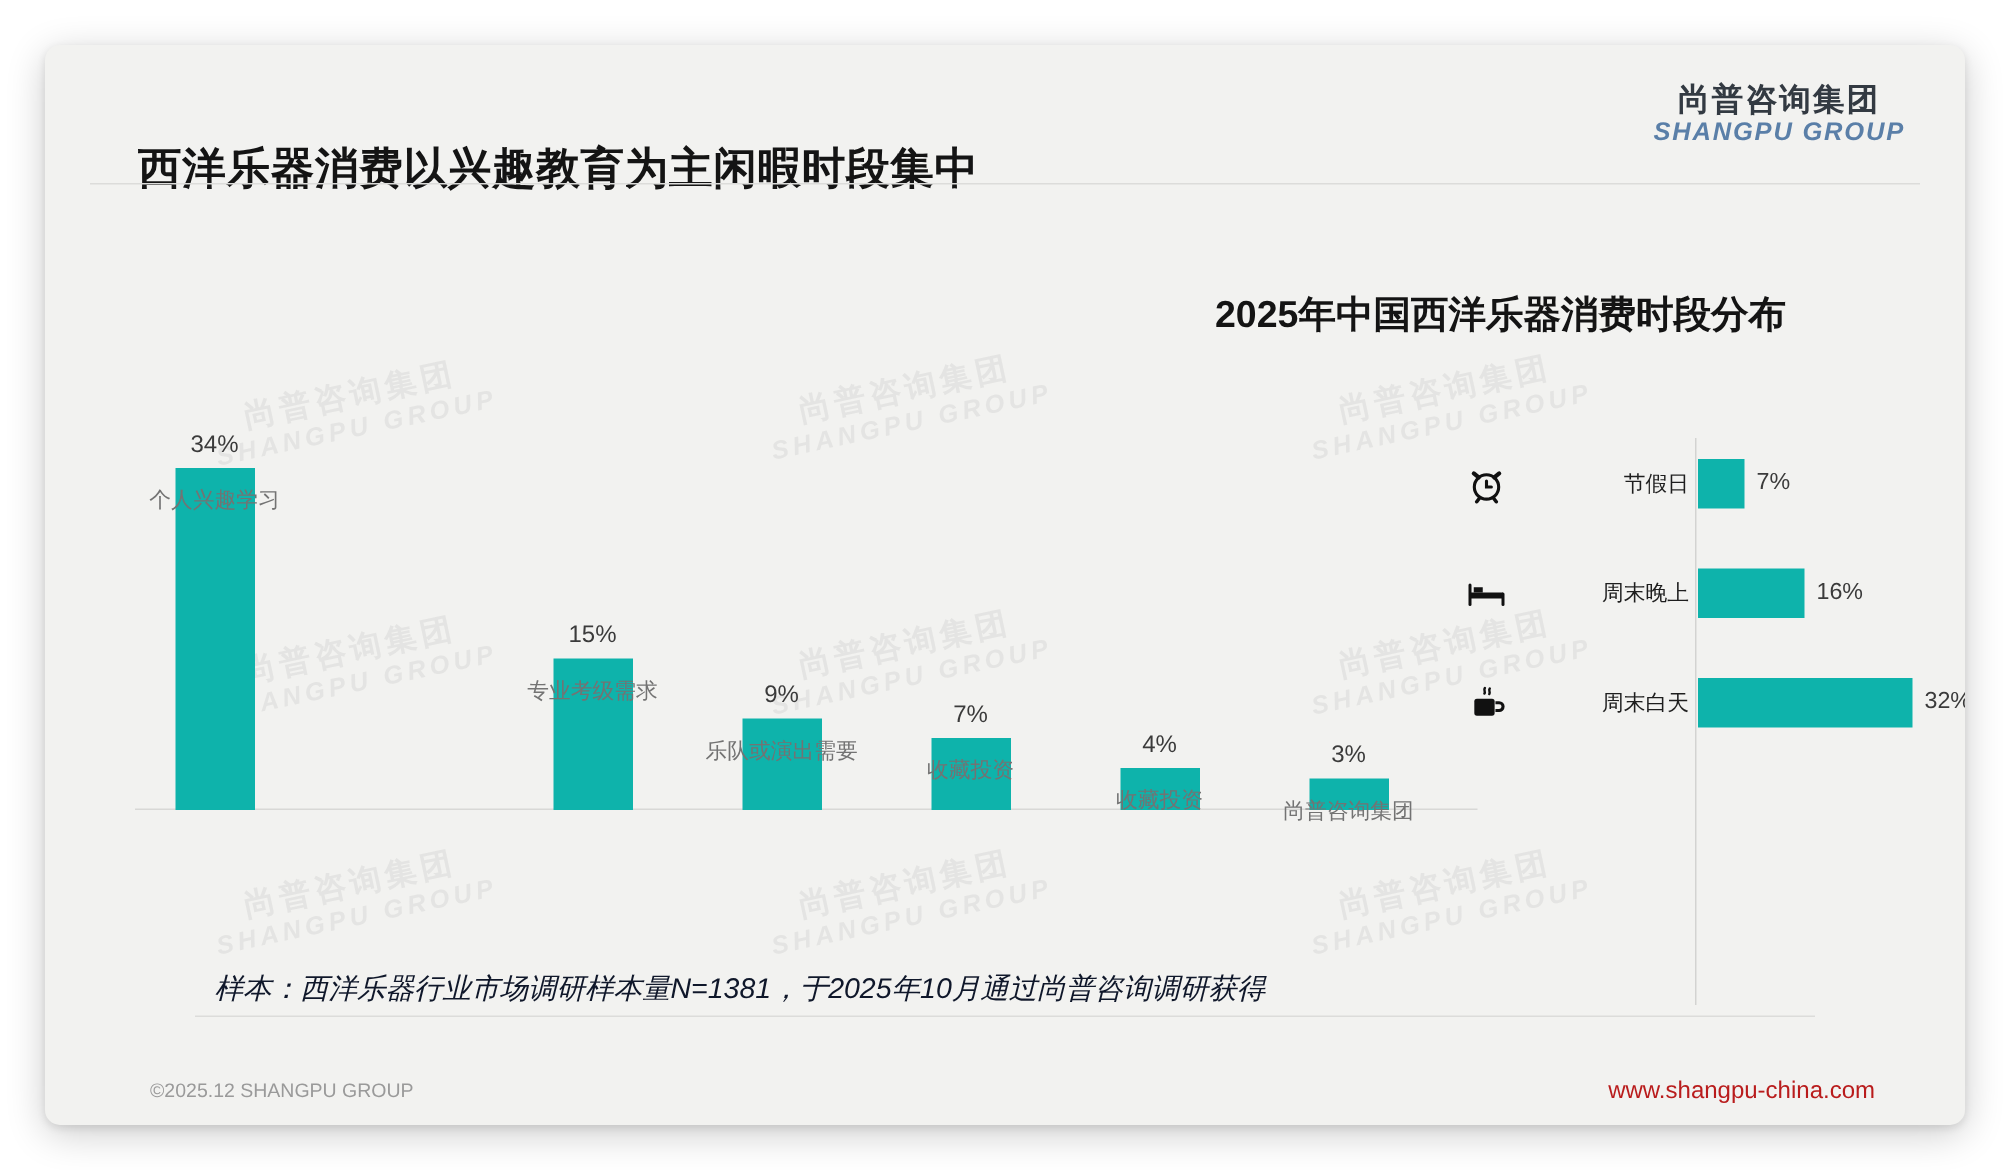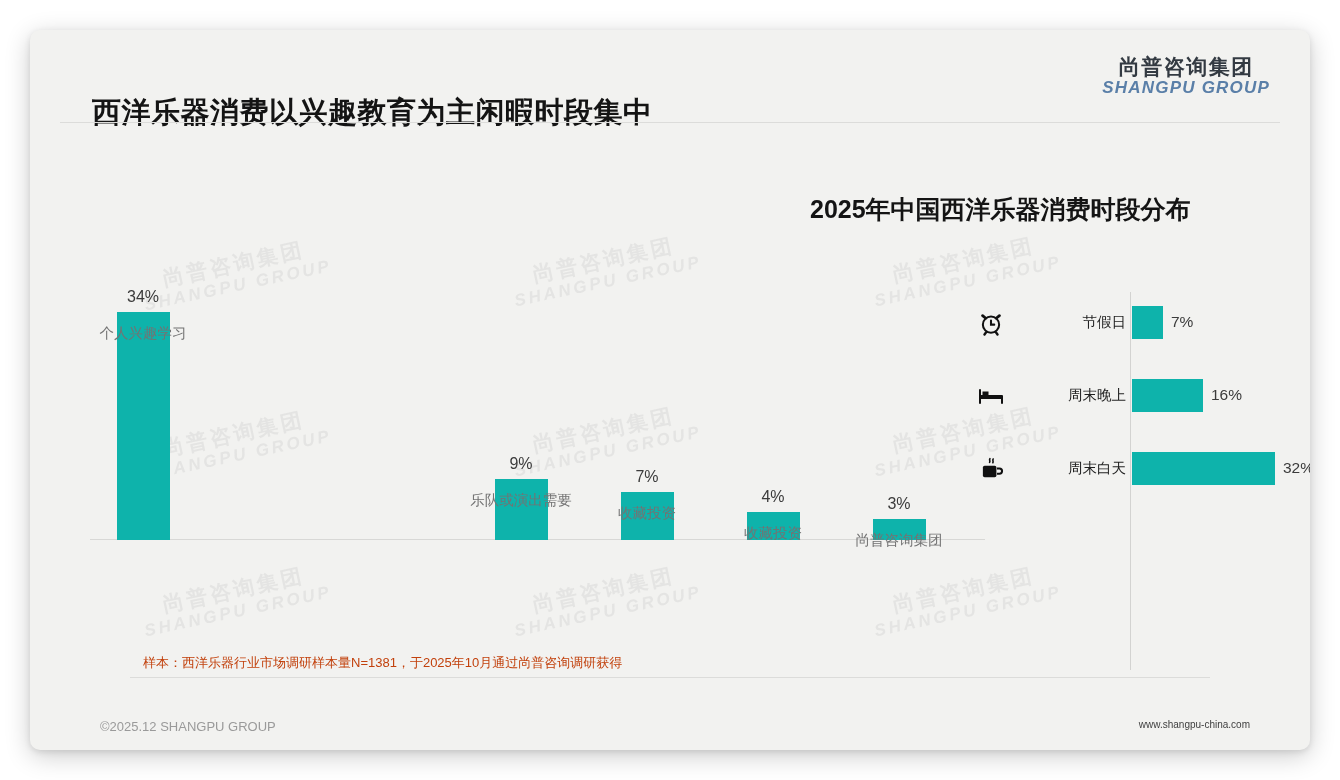--- a/index.html
+++ b/index.html
@@ -175,41 +175,42 @@
   
   #source-rule {
     position: absolute;
     left: 100px; bottom: 72px;
     width: 1080px; height: 1px;
     background: #dcdcda;
   }
   #source-note {
     position: absolute;
     left: 113px; bottom: 78px;
-    font-size: 13px;
-    color: #c2410c;
-    white-space: nowrap;
+    font-size: 19px;
+    color: #0f172a;
+    white-space: nowrap;
+    font-style: italic;
   }
   #footer-bar {
     position: absolute;
     left: 0; bottom: 0;
     width: 1280px; height: 44px;
   }
   #footer-copyright {
     position: absolute;
     left: 70px; top: 13px;
     font-size: 13px;
     color: #9a9a9a;
     white-space: nowrap;
   }
   #footer-website {
     position: absolute;
     right: 60px; top: 13px;
-    font-size: 10px;
-    color: #404040;
+    font-size: 16px;
+    color: #b91c1c;
     white-space: nowrap;
   }
 </style>
 </head>
 <body>
 
 <div id="slide-card">
 
   <div class="wm" style="left:110px; top:222px;">
     <span class="wm-cn">尚普咨询集团</span>
@@ -262,20 +263,25 @@
   <div id="column-chart">
     <div id="col-baseline"></div>
 
     <div class="col-group" style="left:20px;">
       <div class="col-value" style="bottom:234px;">34%</div>
       <div class="col-bar" style="height:228px;"></div>
       <div class="col-label">个人兴趣学习</div>
     </div>
 
 
+    <div class="col-group" style="left:272px;">
+      <div class="col-value" style="bottom:107px;">15%</div>
+      <div class="col-bar" style="height:101px;"></div>
+      <div class="col-label">专业考级需求</div>
+    </div>
 
     <div class="col-group" style="left:398px;">
       <div class="col-value" style="bottom:67px;">9%</div>
       <div class="col-bar" style="height:61px;"></div>
       <div class="col-label">乐队或演出需要</div>
     </div>
 
     <div class="col-group" style="left:524px;">
       <div class="col-value" style="bottom:54px;">7%</div>
       <div class="col-bar" style="height:48px;"></div>

